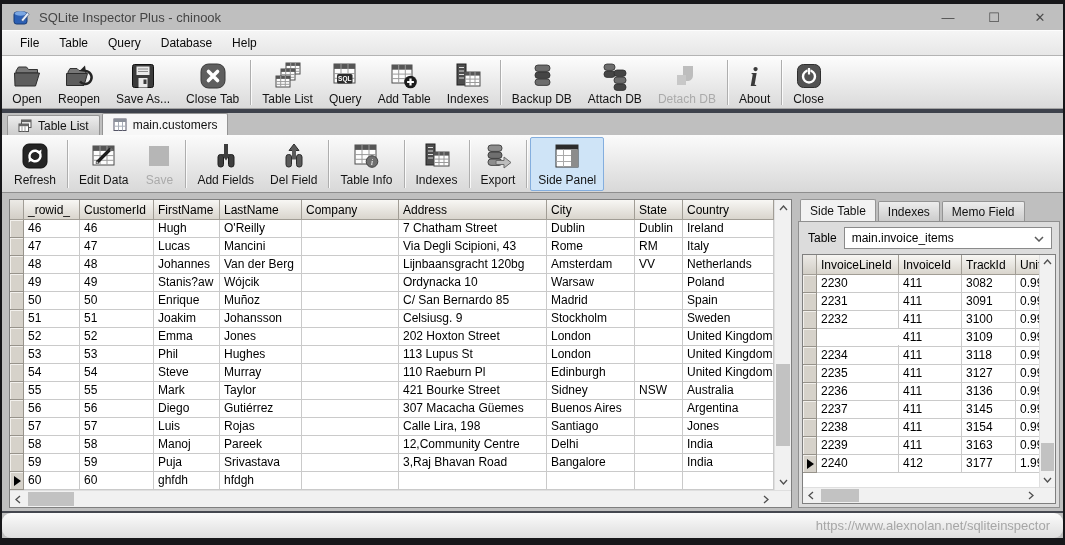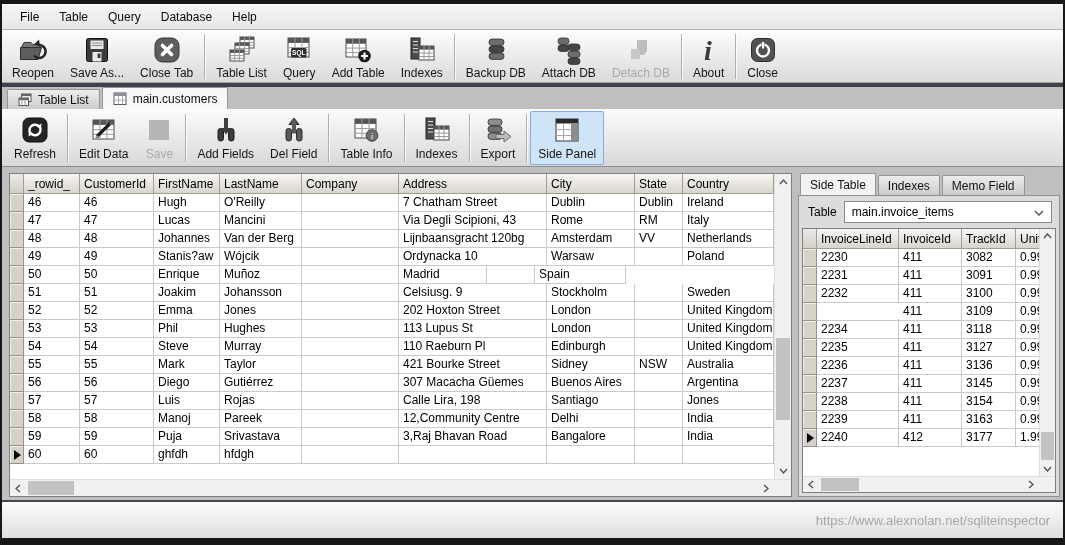--- a/index.html
+++ b/index.html
@@ -78,39 +78,63 @@
   .sp-tab { font-size:12px; color:#111; height:20px; padding:3px 9px 0 9px; background:linear-gradient(#ededed,#cccccc); border:1px solid #949494; border-bottom:none; border-radius:2px 2px 0 0; }
   .sp-tab.active { background:#f2f2f2; height:22px; padding-top:4px; }
   .sp-body { flex:1 1 auto; min-height:0; border:1px solid #8f8f8f; background:#dcdcdc; display:flex; flex-direction:column; }
   .sp-table-row { flex:0 0 auto; display:flex; align-items:center; gap:7px; padding:5px 7px 5px 9px; font-size:12px; color:#000; }
   .sp-select { flex:1 1 auto; height:22px; background:#fff; border:1px solid #8a8a8a; display:flex; align-items:center; justify-content:space-between; padding:0 7px; font-size:12px; color:#000; }
   .sp-grid-area { flex:1 1 auto; min-height:0; margin:0 3px 3px 3px; }
   .side-grid-area .vscroll { width:16px; }
   .side-grid-area .corner { width:16px; }
 
   
-  .statusbar { height:36px; flex:0 0 auto; background:linear-gradient(#fbfbfb,#dedede); display:flex; align-items:center; justify-content:flex-end; padding-right:13px; }
+  .statusbar { height:25px; flex:0 0 auto; background:linear-gradient(#fbfbfb,#dedede); display:flex; align-items:center; justify-content:flex-end; padding-right:13px;border-radius:9px; }
   .status-link { font-size:13px; color:#a6a6a6; }
 </style>
 </head>
 <body>
 
 <div class="window">
   <div class="inner">
 
+    <div class="titlebar">
+      <span class="title-icon">
+        <svg width="18" height="18" viewBox="0 0 18 18">
+            <rect x="2" y="4" width="13" height="12" rx="2.5" fill="#2b5fb4" stroke="#173a74"></rect>
+            <ellipse cx="8.5" cy="5.5" rx="6" ry="2.2" fill="#7aa6e2"></ellipse>
+            <path d="M9 12 l6.2 -7.4 2 1.6 -6.2 7.4 z" fill="#e8eef9" stroke="#35527f" stroke-width="0.6"></path>
+          </svg>
+      </span>
+      <span class="title-text">SQLite Inspector Plus - chinook</span>
+      <span class="title-controls">
+        <span class="tc-btn">—</span>
+        <span class="tc-btn">☐</span>
+        <span class="tc-btn">✕</span>
+      </span>
+    </div>
 
     <div class="menubar" id="menubar">
         <span class="menu-item">File</span>
         <span class="menu-item">Table</span>
         <span class="menu-item">Query</span>
         <span class="menu-item">Database</span>
         <span class="menu-item">Help</span>
       </div>
 
     <div class="toolbar-main" id="toolbar-main">
+        <div class="tb-btn">
+          <span class="icon">
+            <svg width="30" height="30" viewBox="0 0 30 30">
+              <path d="M4 10 l2.5 -4 h8 l2 2.5 h9 v3.5 h-21.5 z" fill="#777" stroke="#333"></path>
+              <path d="M2.5 12 h25 l-4 13 h-20.5 z" fill="#5d5d5d" stroke="#2c2c2c"></path>
+            </svg>
+          </span>
+          <span class="lbl">Open</span>
+        </div>
         <div class="tb-btn">
           <span class="icon">
             <svg width="30" height="30" viewBox="0 0 30 30">
               <path d="M4 11 l2 -3.5 h7 l2 2 h7 v3 h-18 z" fill="#777" stroke="#333"></path>
               <path d="M2.5 12.5 h21 l-3.5 12 h-17.5 z" fill="#5d5d5d" stroke="#2c2c2c"></path>
               <path d="M21 10 a6.5 6.5 0 1 1 -5 10.5" fill="none" stroke="#242424" stroke-width="2.4"></path>
               <path d="M21 4.5 l1 6.5 -6.5 -1 z" fill="#242424"></path>
             </svg>
           </span>
           <span class="lbl">Reopen</span>
@@ -485,20 +509,21 @@
                 <div class="g-cell" style="width: 48px;"></div>
                 <div class="g-cell" style="width: 91px;">Poland</div>
               </div>
               <div class="grid-row">
                 <div class="g-cell g-marker" style="width: 14px;"></div>
                 <div class="g-cell" style="width: 56px;">50</div>
                 <div class="g-cell" style="width: 74px;">50</div>
                 <div class="g-cell" style="width: 66px;">Enrique</div>
                 <div class="g-cell" style="width: 82px;">Muñoz</div>
                 <div class="g-cell" style="width: 97px;"></div>
+                <div class="g-cell" style="width: 148px;">C/ San Bernardo 85</div>
                 <div class="g-cell" style="width: 88px;">Madrid</div>
                 <div class="g-cell" style="width: 48px;"></div>
                 <div class="g-cell" style="width: 91px;">Spain</div>
               </div>
               <div class="grid-row">
                 <div class="g-cell g-marker" style="width: 14px;"></div>
                 <div class="g-cell" style="width: 56px;">51</div>
                 <div class="g-cell" style="width: 74px;">51</div>
                 <div class="g-cell" style="width: 66px;">Joakim</div>
                 <div class="g-cell" style="width: 82px;">Johansson</div>

